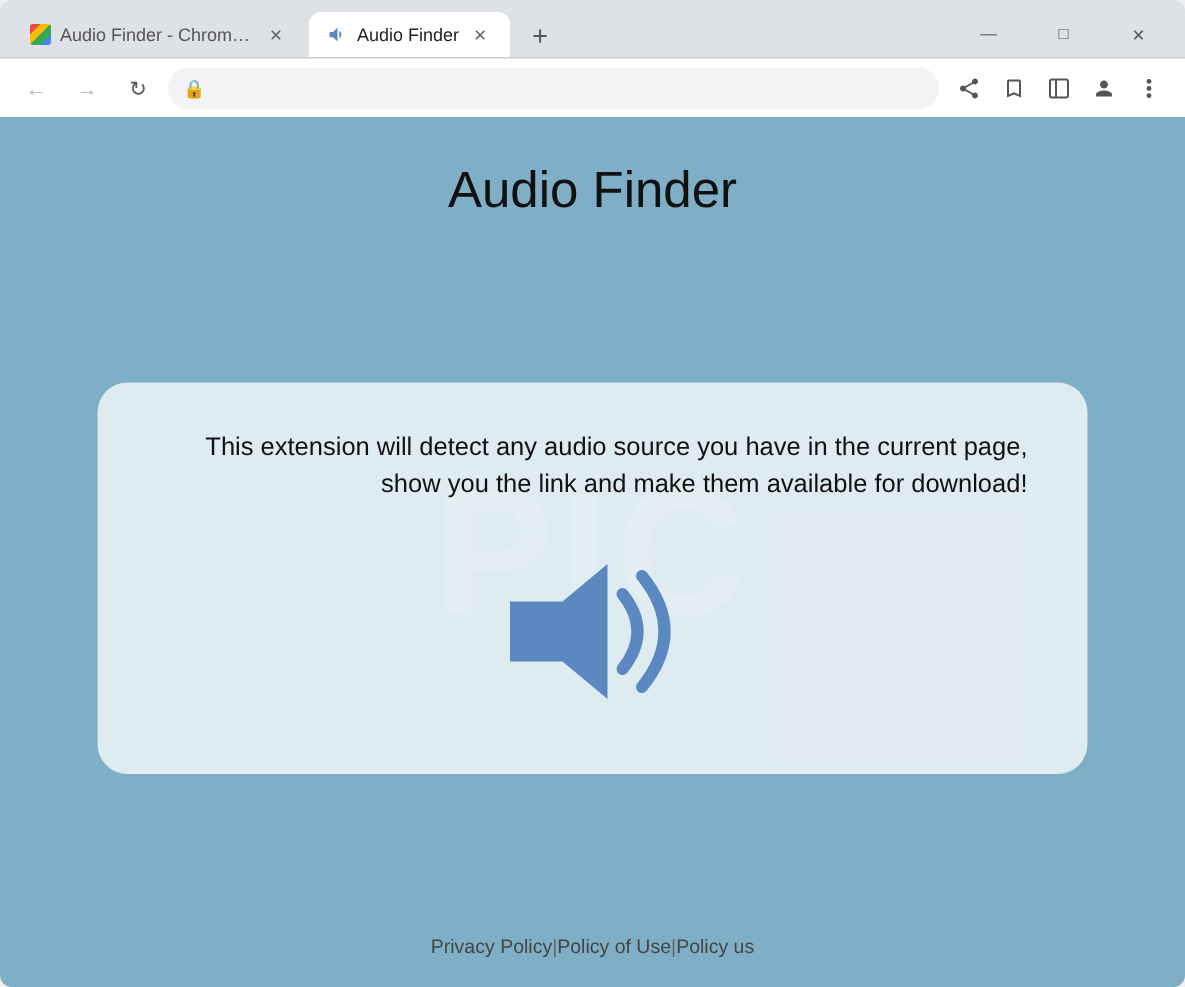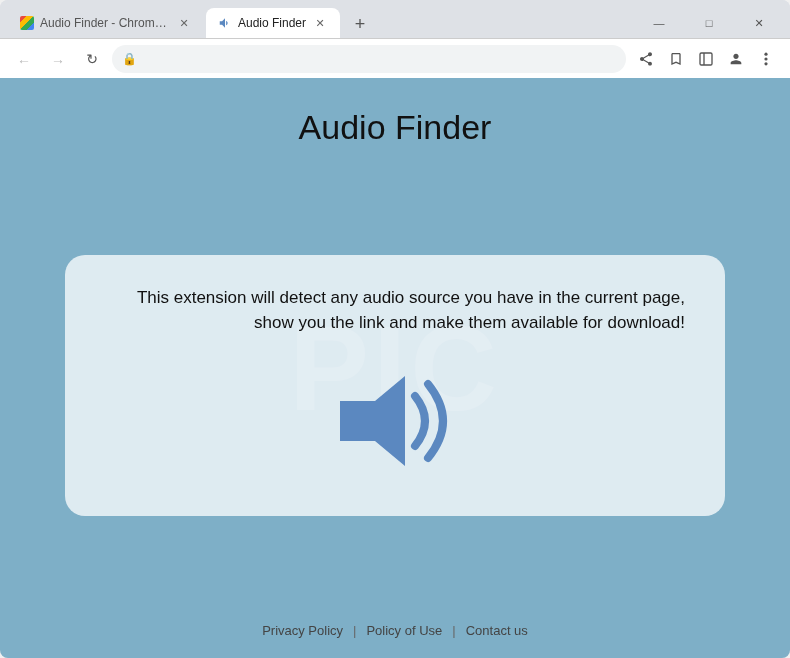--- a/index.html
+++ b/index.html
@@ -252,21 +252,21 @@
       display: flex;
       align-items: center;
       justify-content: center;
       margin-top: 10px;
     }
 
     
     .footer {
       display: flex;
       align-items: center;
-      gap: 10px;
+      gap: 0;
       font-size: 13px;
       color: #444;
       z-index: 1;
     }
 
     .footer a {
       color: #444;
       text-decoration: none;
     }
 
@@ -379,17 +379,17 @@
           <path d="M98,18 Q128,55 98,92" fill="none" stroke="#5b88c0" stroke-width="8" stroke-linecap="round"></path>
         </svg>
       </div>
     </div>
 
     <div class="footer">
       <a href="#">Privacy Policy</a>
       <span class="footer-sep">|</span>
       <a href="#">Policy of Use</a>
       <span class="footer-sep">|</span>
-      <a href="#">Contact us</a>
+      <a href="#">Policy us</a>
     </div>
   </div>
 
 </div>
 
 </body></html>

